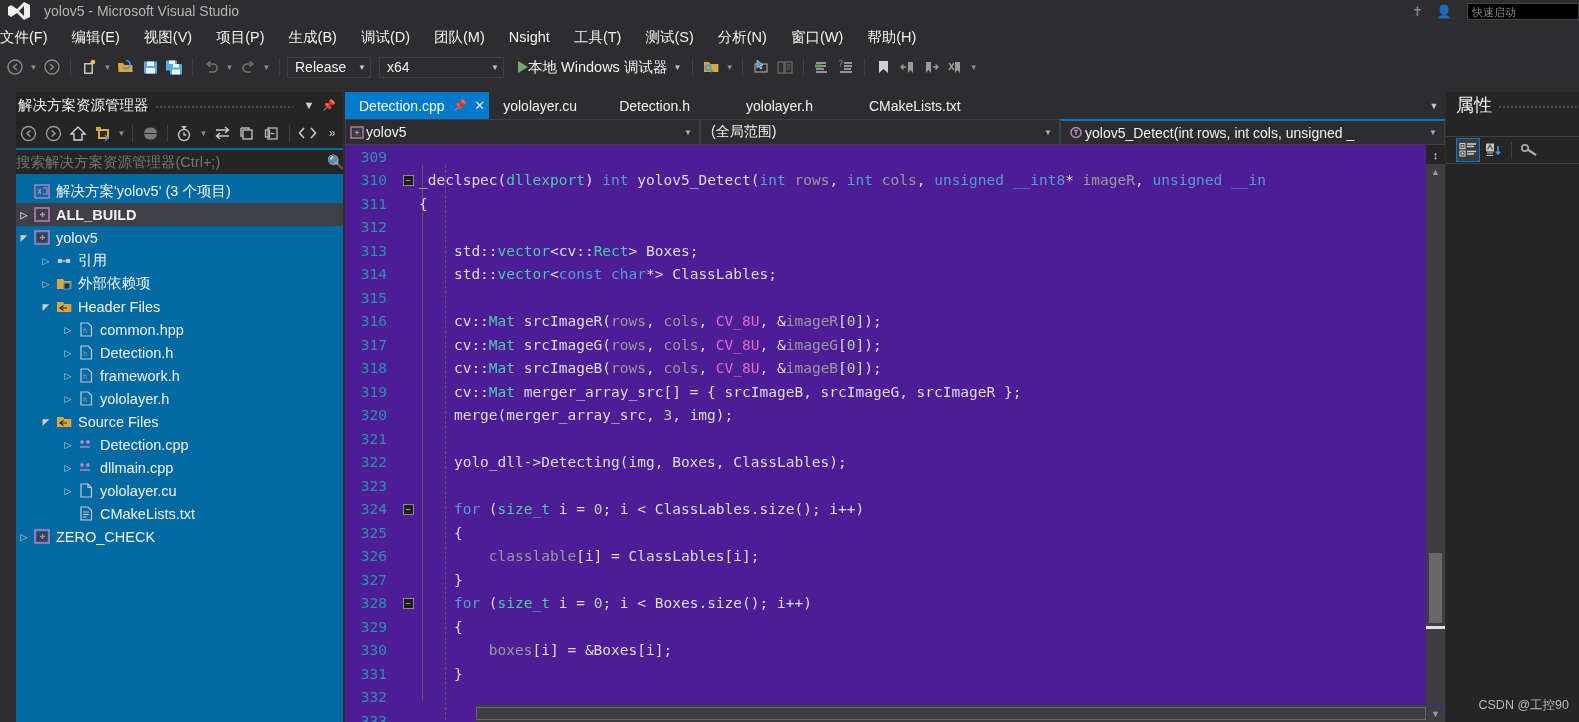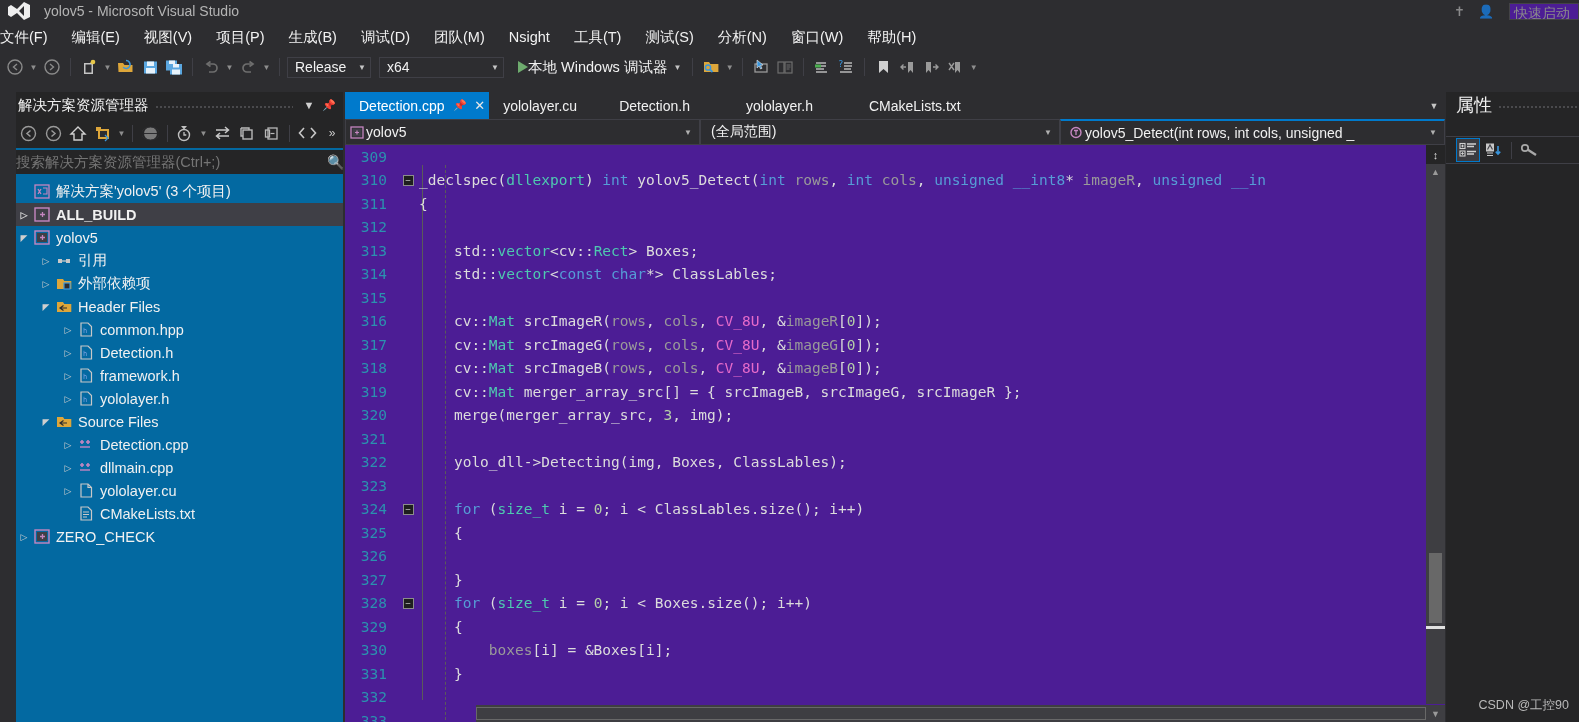--- a/index.html
+++ b/index.html
@@ -31,22 +31,22 @@
     font-size: 14px; color: #b4b4b4; margin-left: 10px;
     white-space: nowrap;
   }
   .title-right {
     position: absolute; right: 0; top: 0; height: 22px;
     display: flex; align-items: center; gap: 14px;
     padding-right: 0px;
   }
   .tr-icon { color: #9a9a9a; font-size: 13px; opacity:.85; }
   .quicklaunch {
-    width: 70px; height: 17px; border: 1px solid #434346; background: #4c1d95;
-    color: #8a8a8a; font-size: 14px; padding: 1px 4px; overflow:hidden;
+    width: 112px; height: 17px; border: 1px solid #434346; background: #000000;
+    color: #8a8a8a; font-size: 11px; padding: 1px 4px; overflow:hidden;
     white-space: nowrap;
   }
 
   
   .menubar {
     position: absolute; left: 0; top: 22px; width: 1579px; height: 30px;
     background: #2d2d30;
     display: flex; align-items: center;
   }
   .menu-item {
@@ -896,20 +896,21 @@
 
         <div class="code-line">
           <span class="ln">325</span>
           <span class="gutter-fold"></span>
           <span class="code-text"><span class="w">    {</span></span>
         </div>
 
         <div class="code-line">
           <span class="ln">326</span>
           <span class="gutter-fold"></span>
+          <span class="code-text"><span class="w">        </span><span class="pl">classlable</span><span class="w">[i] = ClassLables[i];</span></span>
         </div>
 
         <div class="code-line">
           <span class="ln">327</span>
           <span class="gutter-fold"></span>
           <span class="code-text"><span class="w">    }</span></span>
         </div>
 
         <div class="code-line">
           <span class="ln">328</span>

